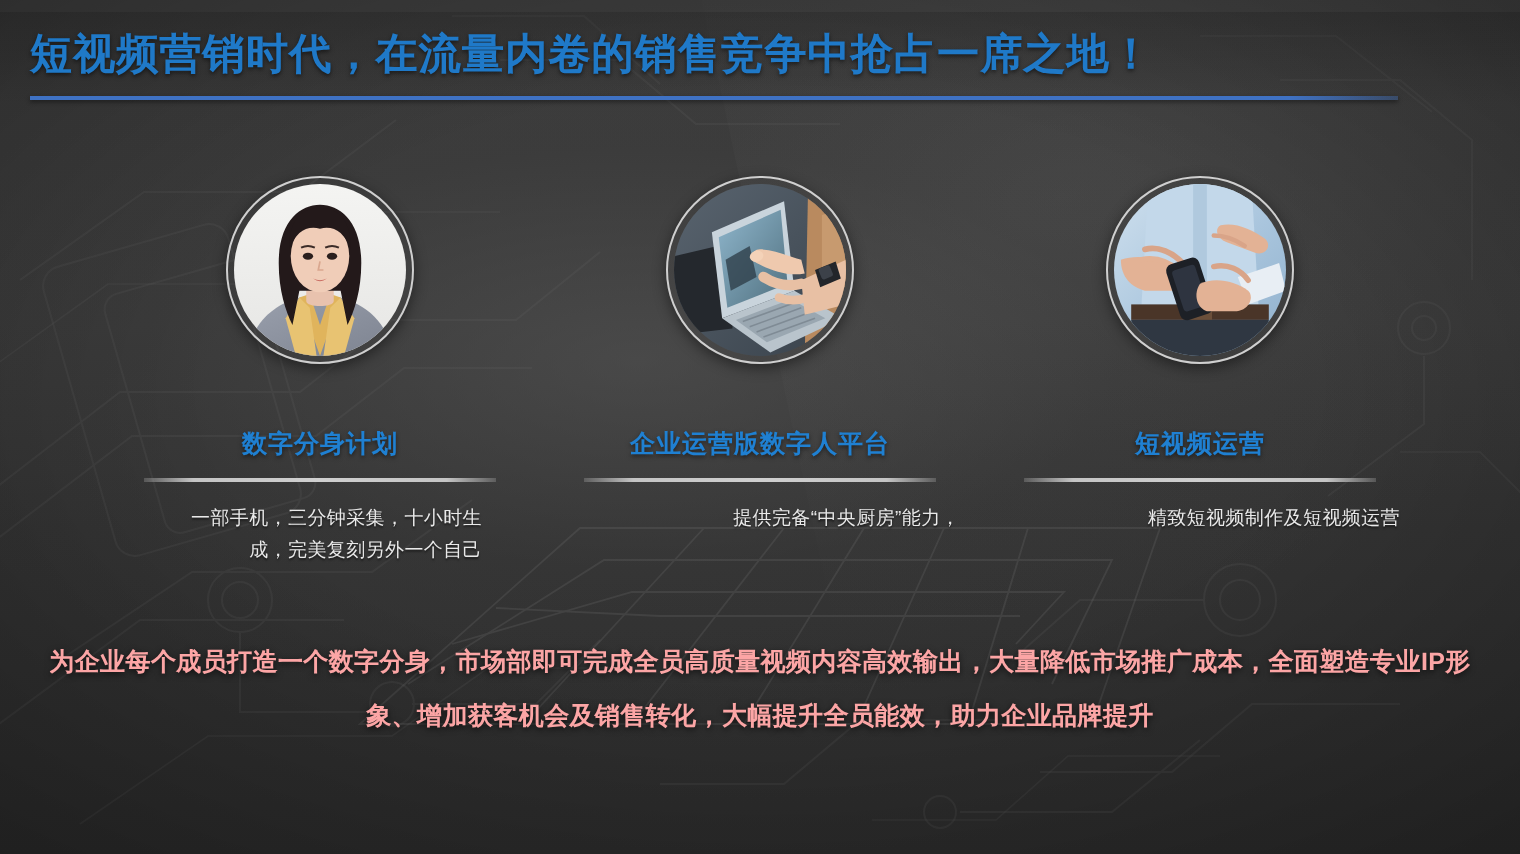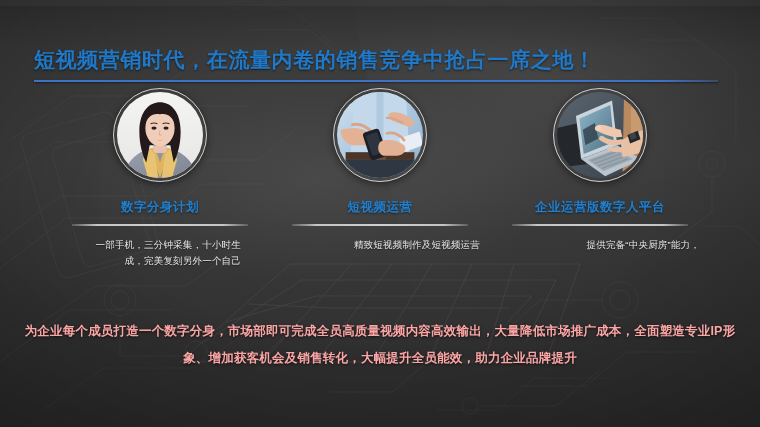--- a/index.html
+++ b/index.html
@@ -60,24 +60,23 @@
     position: absolute;
     left: 0; top: 6px;
     width: 760px; height: 46px;
     background: linear-gradient(180deg, rgba(30,30,30,0.26) 0%, rgba(38,38,38,0.14) 60%, rgba(0,0,0,0) 100%);
     pointer-events: none;
   }
 
   
   .title-wrap {
     position: absolute;
-    left: 34px;
+    left: 15px;
     top: 14px;
     width: 700px;
-    margin-top: 32px;
   }
   .title {
     font-size: 21px;
     font-weight: bold;
     color: #1f79c8;
     letter-spacing: 0.6px;
     line-height: 28px;
     white-space: nowrap;
     text-shadow: 0 1px 2px rgba(0,0,0,0.55);
   }
@@ -121,21 +120,21 @@
     width: 100%;
     height: 100%;
     border-radius: 50%;
     overflow: hidden;
     position: relative;
     background: #4a4a4a;
   }
   .photo svg { display: block; width: 100%; height: 100%; }
 
   .card-title {
-    margin-top: 17px;
+    margin-top: 32px;
     font-size: 12.5px;
     font-weight: bold;
     color: #1f80d2;
     letter-spacing: 0.5px;
     text-align: center;
     white-space: nowrap;
     text-shadow: 0 1px 2px rgba(0,0,0,0.5);
   }
   .card-rule {
     margin-top: 8px;
@@ -285,63 +284,20 @@
       <div class="card-title">数字分身计划</div>
       <div class="card-rule"></div>
       <div class="card-desc narrow">一部手机，三分钟采集，十小时生成，完美复刻另外一个自己</div>
     </div>
 
     <div class="card">
       <div class="photo-ring">
         <div class="photo">
           <svg viewBox="0 0 100 100" aria-hidden="true">
             <defs>
-              <linearGradient id="p2bg" x1="0" y1="0" x2="1" y2="1">
-                <stop offset="0%" stop-color="#cfe0ee"></stop>
-                <stop offset="55%" stop-color="#a9c5dd"></stop>
-                <stop offset="100%" stop-color="#8fb0cc"></stop>
-              </linearGradient>
-            </defs>
-            <rect width="100" height="100" fill="url(#p2bg)"></rect>
-
-            <path d="M20 0 L80 0 L84 70 L16 70 Z" fill="#c3d8ea"></path>
-            <path d="M46 0 L54 0 L54 66 L46 66 Z" fill="#b0c9de"></path>
-
-            <rect x="10" y="70" width="80" height="9" fill="#4a3528"></rect>
-            <rect x="42" y="69" width="15" height="11" fill="#6b4f3a"></rect>
-
-            <rect x="10" y="79" width="80" height="21" fill="#2f3742"></rect>
-
-            <path d="M72 54 L96 46 L100 62 L78 70 Z" fill="#e8eef4"></path>
-
-            <path d="M4 44 C16 40 30 44 40 52 C44 56 42 62 36 62 L18 62 C10 60 4 54 4 44 Z" fill="#e3b295"></path>
-            <path d="M18 38 C26 36 34 40 40 46" stroke="#d9a488" stroke-width="3.4" fill="none" stroke-linecap="round"></path>
-            <path d="M16 44 C25 42 33 46 39 51" stroke="#e3b295" stroke-width="3.2" fill="none" stroke-linecap="round"></path>
-
-            <rect x="34" y="44" width="20" height="34" rx="4" fill="#1d2026" transform="rotate(-18 44 61)"></rect>
-            <rect x="37" y="48" width="14" height="25" rx="2" fill="#2e3440" transform="rotate(-18 44 61)"></rect>
-
-            <path d="M50 58 C58 54 70 56 78 62 C82 66 78 74 70 74 L54 74 C48 72 46 64 50 58 Z" fill="#e3b295"></path>
-            <path d="M58 48 C66 46 74 50 78 56" stroke="#d9a488" stroke-width="3.2" fill="none" stroke-linecap="round"></path>
-
-            <path d="M62 24 C70 22 80 26 88 32 C92 36 88 42 82 40 L66 34 C60 32 58 26 62 24 Z" fill="#e3b295"></path>
-            <path d="M58 30 C64 30 70 32 76 36" stroke="#d9a488" stroke-width="2.6" fill="none" stroke-linecap="round"></path>
-          </svg>
-        </div>
-      </div>
-      <div class="card-title">短视频运营</div>
-      <div class="card-rule"></div>
-      <div class="card-desc">精致短视频制作及短视频运营</div>
-    </div>
-
-    <div class="card">
-      <div class="photo-ring">
-        <div class="photo">
-          <svg viewBox="0 0 100 100" aria-hidden="true">
-            <defs>
               <linearGradient id="p3bg" x1="0" y1="0" x2="1" y2="1">
                 <stop offset="0%" stop-color="#59646f"></stop>
                 <stop offset="100%" stop-color="#39424b"></stop>
               </linearGradient>
               <linearGradient id="p3scr" x1="0" y1="0" x2="1" y2="1">
                 <stop offset="0%" stop-color="#8fb6cc"></stop>
                 <stop offset="100%" stop-color="#50707f"></stop>
               </linearGradient>
             </defs>
             <rect width="100" height="100" fill="url(#p3bg)"></rect>
@@ -374,17 +330,60 @@
             <path d="M78 66 C72 68 66 68 61 66" stroke="#e8c0a4" stroke-width="5" fill="none" stroke-linecap="round"></path>
             <ellipse cx="48" cy="42" rx="4" ry="3.2" fill="#f4d2b8" transform="rotate(-18 48 42)"></ellipse>
           </svg>
         </div>
       </div>
       <div class="card-title">企业运营版数字人平台</div>
       <div class="card-rule"></div>
       <div class="card-desc">提供完备“中央厨房”能力，</div>
     </div>
 
+    <div class="card">
+      <div class="photo-ring">
+        <div class="photo">
+          <svg viewBox="0 0 100 100" aria-hidden="true">
+            <defs>
+              <linearGradient id="p2bg" x1="0" y1="0" x2="1" y2="1">
+                <stop offset="0%" stop-color="#cfe0ee"></stop>
+                <stop offset="55%" stop-color="#a9c5dd"></stop>
+                <stop offset="100%" stop-color="#8fb0cc"></stop>
+              </linearGradient>
+            </defs>
+            <rect width="100" height="100" fill="url(#p2bg)"></rect>
+
+            <path d="M20 0 L80 0 L84 70 L16 70 Z" fill="#c3d8ea"></path>
+            <path d="M46 0 L54 0 L54 66 L46 66 Z" fill="#b0c9de"></path>
+
+            <rect x="10" y="70" width="80" height="9" fill="#4a3528"></rect>
+            <rect x="42" y="69" width="15" height="11" fill="#6b4f3a"></rect>
+
+            <rect x="10" y="79" width="80" height="21" fill="#2f3742"></rect>
+
+            <path d="M72 54 L96 46 L100 62 L78 70 Z" fill="#e8eef4"></path>
+
+            <path d="M4 44 C16 40 30 44 40 52 C44 56 42 62 36 62 L18 62 C10 60 4 54 4 44 Z" fill="#e3b295"></path>
+            <path d="M18 38 C26 36 34 40 40 46" stroke="#d9a488" stroke-width="3.4" fill="none" stroke-linecap="round"></path>
+            <path d="M16 44 C25 42 33 46 39 51" stroke="#e3b295" stroke-width="3.2" fill="none" stroke-linecap="round"></path>
+
+            <rect x="34" y="44" width="20" height="34" rx="4" fill="#1d2026" transform="rotate(-18 44 61)"></rect>
+            <rect x="37" y="48" width="14" height="25" rx="2" fill="#2e3440" transform="rotate(-18 44 61)"></rect>
+
+            <path d="M50 58 C58 54 70 56 78 62 C82 66 78 74 70 74 L54 74 C48 72 46 64 50 58 Z" fill="#e3b295"></path>
+            <path d="M58 48 C66 46 74 50 78 56" stroke="#d9a488" stroke-width="3.2" fill="none" stroke-linecap="round"></path>
+
+            <path d="M62 24 C70 22 80 26 88 32 C92 36 88 42 82 40 L66 34 C60 32 58 26 62 24 Z" fill="#e3b295"></path>
+            <path d="M58 30 C64 30 70 32 76 36" stroke="#d9a488" stroke-width="2.6" fill="none" stroke-linecap="round"></path>
+          </svg>
+        </div>
+      </div>
+      <div class="card-title">短视频运营</div>
+      <div class="card-rule"></div>
+      <div class="card-desc">精致短视频制作及短视频运营</div>
+    </div>
+
   </div>
 
   <div class="footer">为企业每个成员打造一个数字分身，市场部即可完成全员高质量视频内容高效输出，大量降低市场推广成本，全面塑造专业IP形象、增加获客机会及销售转化，大幅提升全员能效，助力企业品牌提升</div>
 
 </div>
 
 </body></html>

